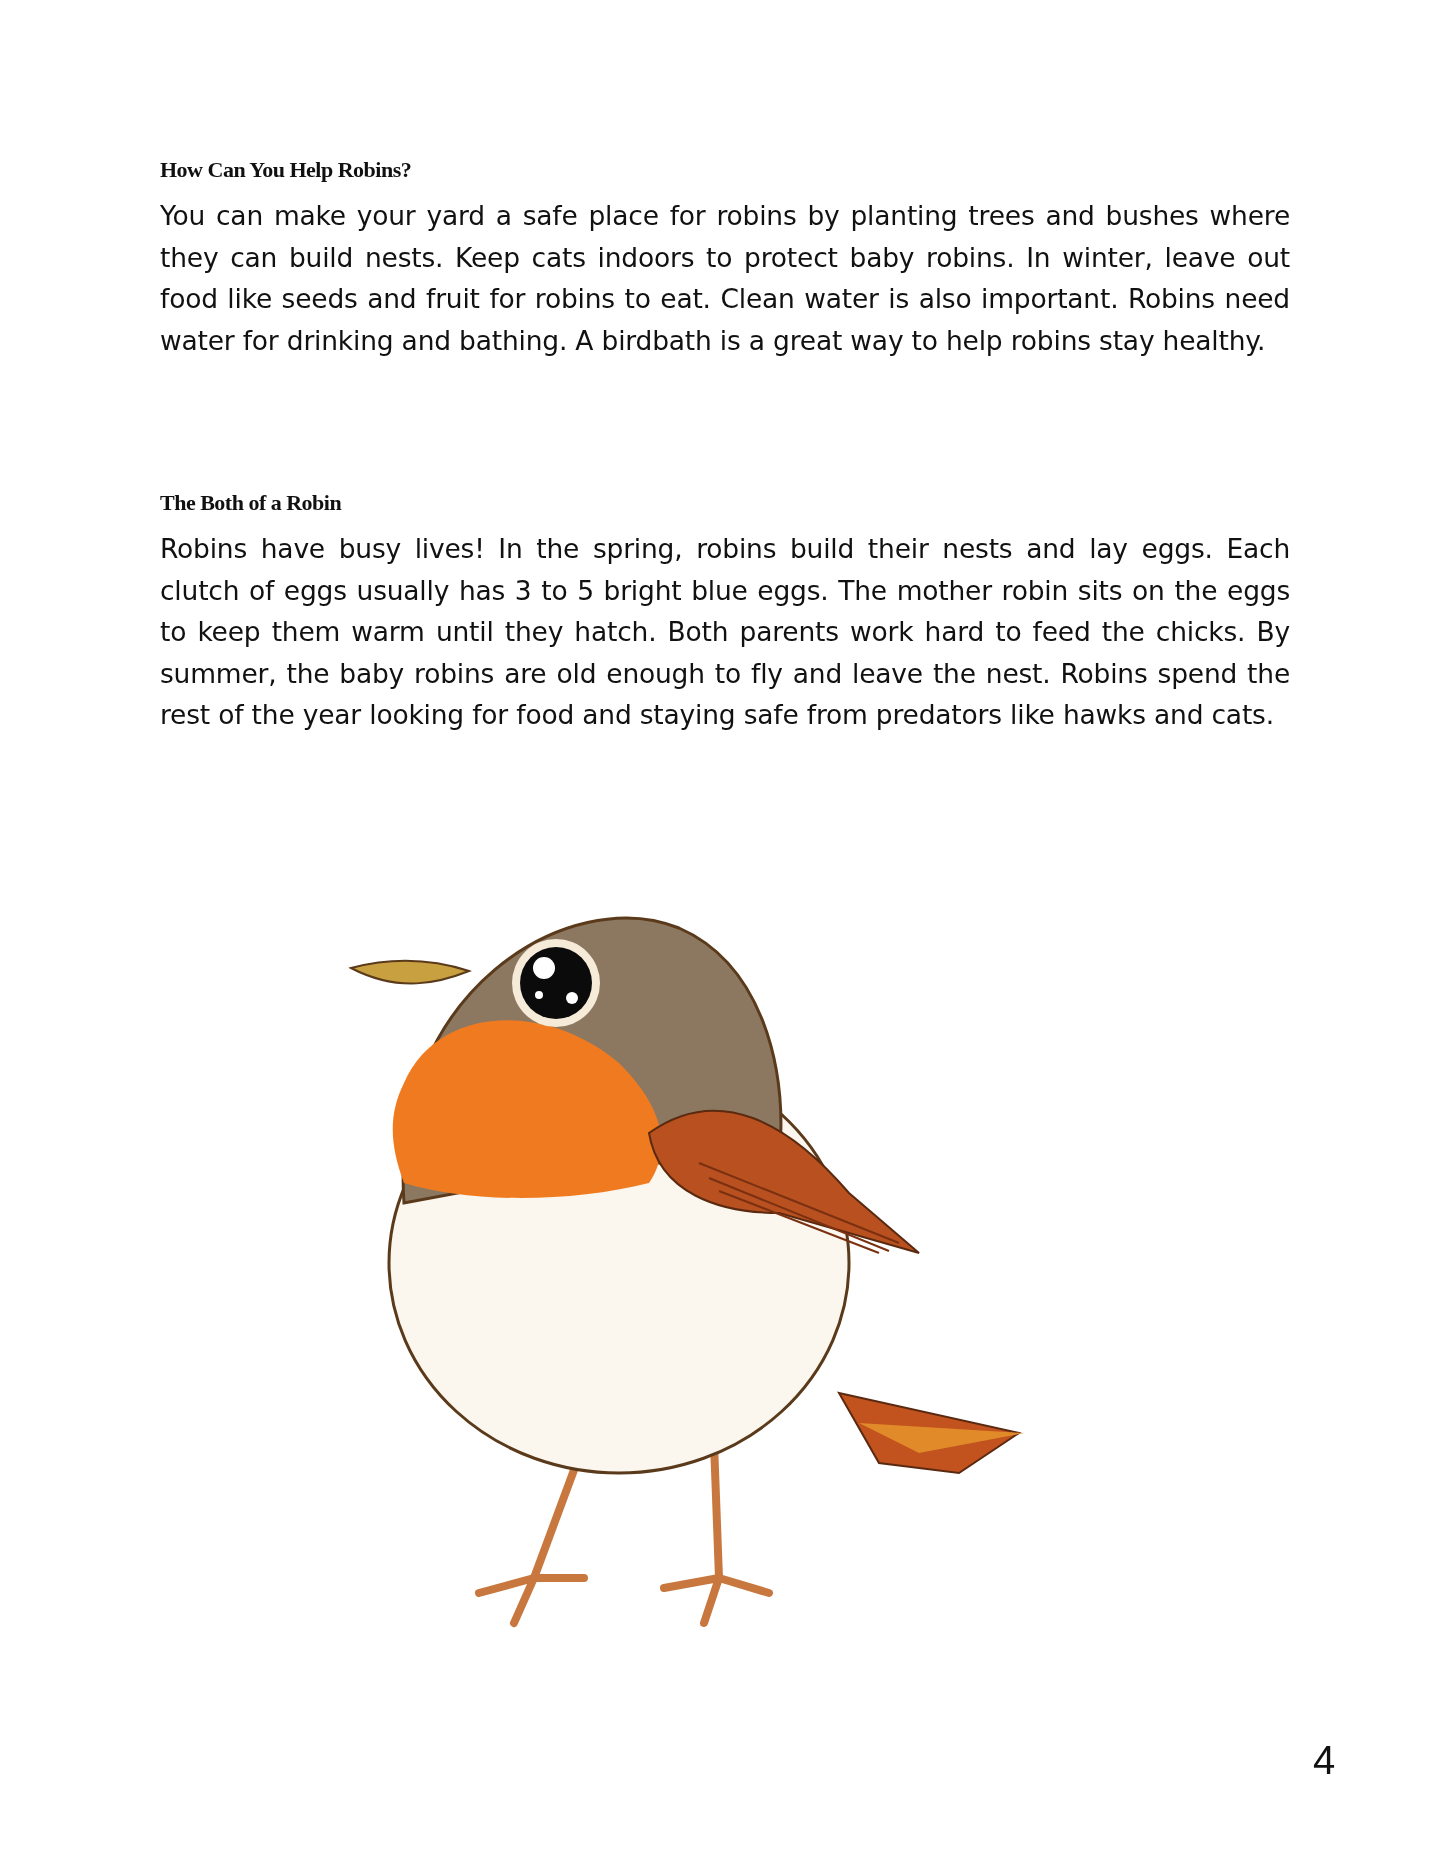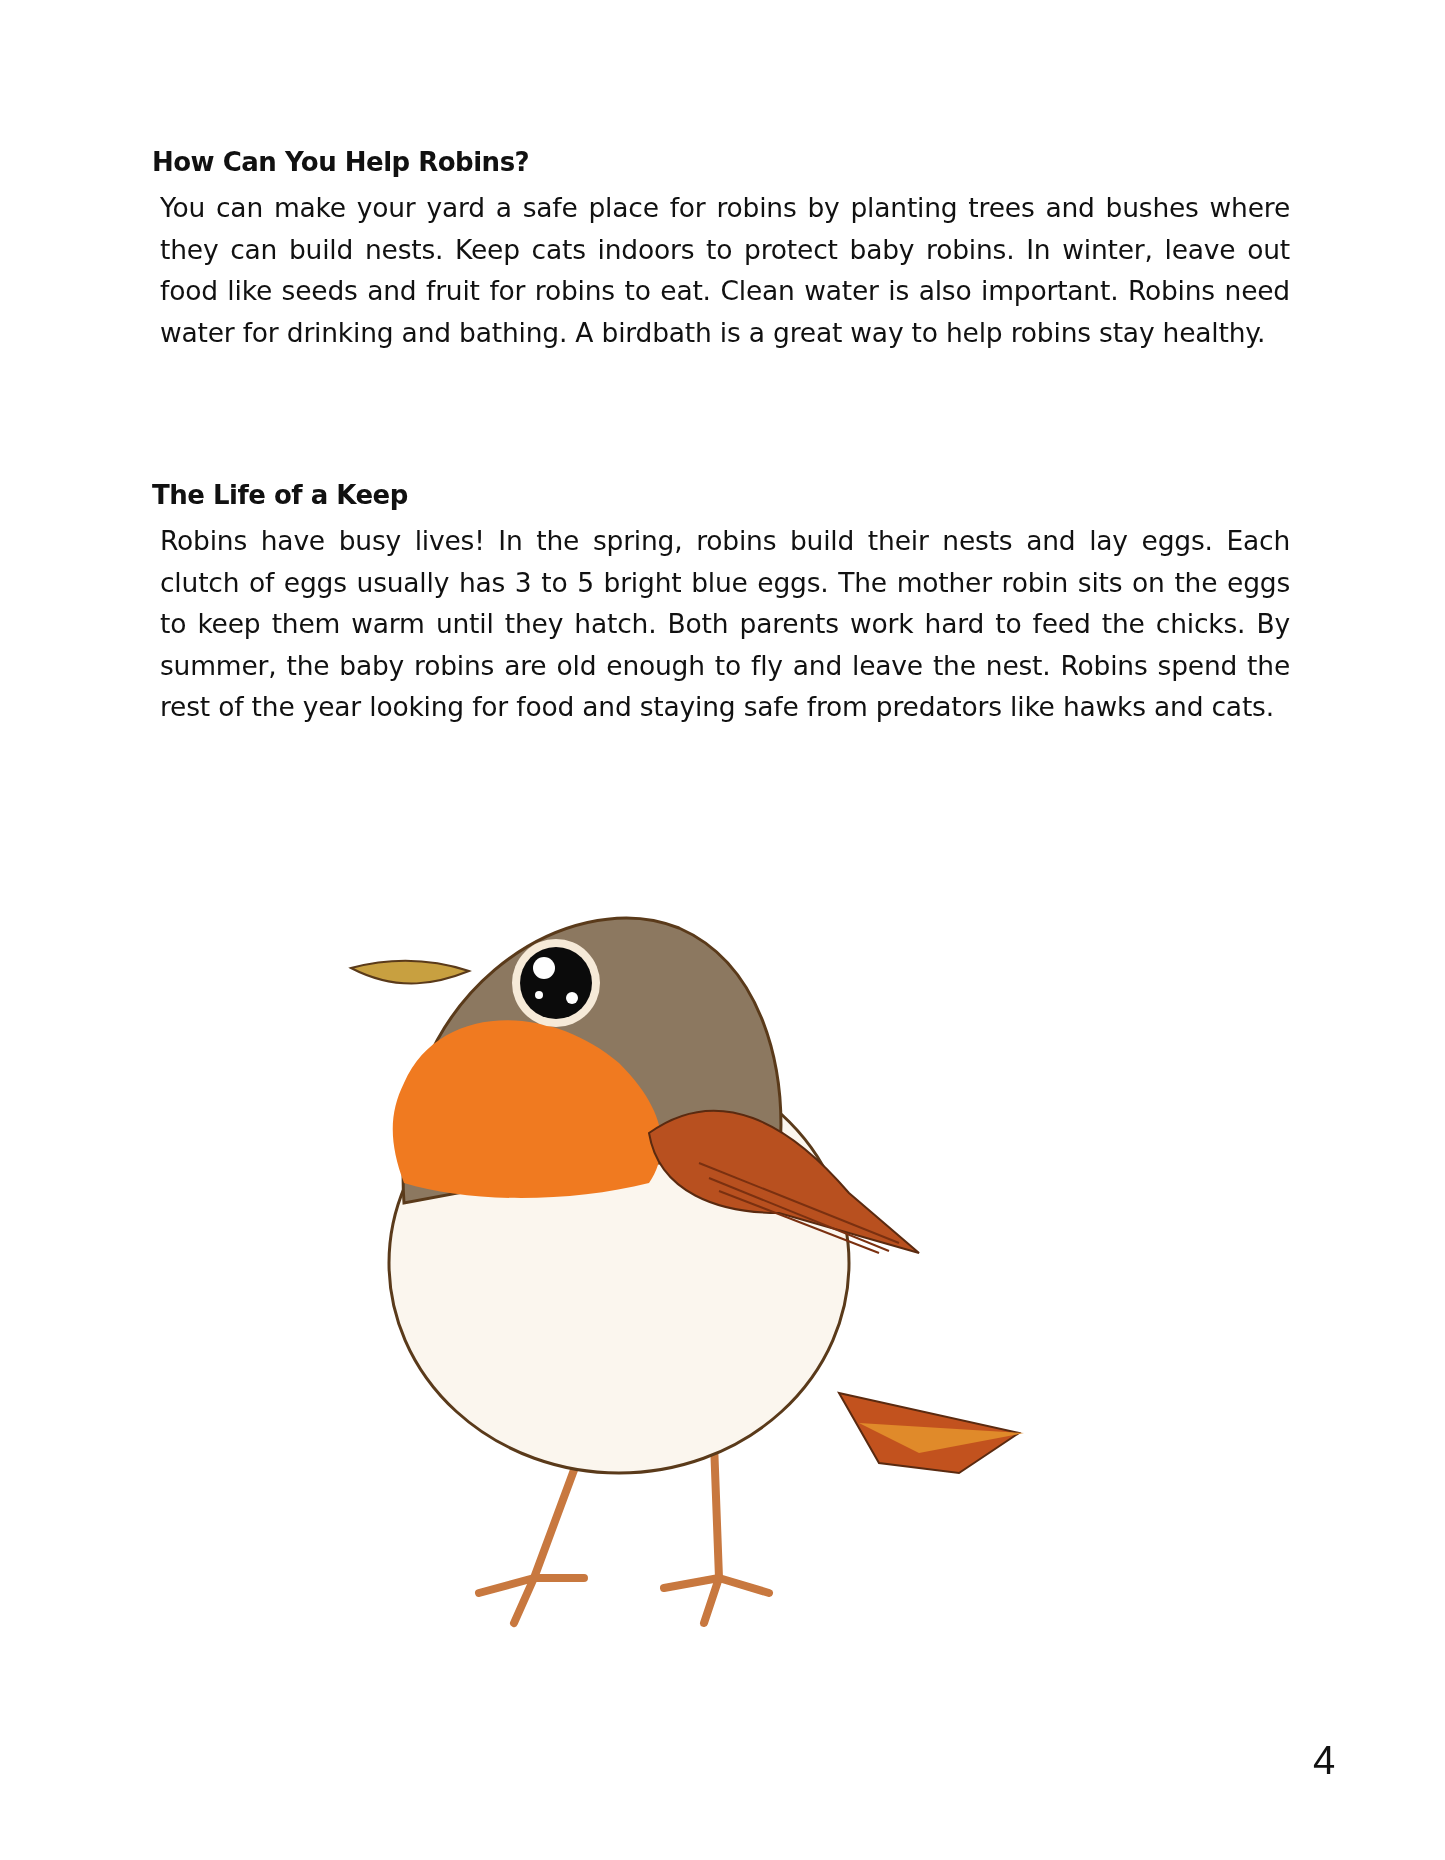--- a/index.html
+++ b/index.html
@@ -1,36 +1,36 @@
 <!DOCTYPE html>
 <html><head>
 <meta charset="utf-8">
 <style>
   html, body { margin:0; padding:0; background:#ffffff; }
   body { width:1445px; height:1860px; position:relative; overflow:hidden;
          font-family:"DejaVu Sans", "Liberation Sans", sans-serif; color:#111; }
   .section { position:absolute; left:152px; width:1146px; }
-  .heading { font-weight:bold; font-size:26px; line-height:34px; margin:0; letter-spacing:-0.5px; }
+  .heading { font-weight:bold; font-size:22px; line-height:34px; margin:8px; letter-spacing:-0.5px;font-family:Liberation Serif, serif; }
   .para { font-size:26.5px; line-height:41.6px; text-align:justify; margin:8px; letter-spacing:-0.2px; }
   #s1 { top:145px; }
   #s2 { top:478px; }
   .figure { position:absolute; left:319px; top:833px; width:830px; height:834px; }
   .page-num { position:absolute; left:1313px; top:1738px; font-size:40px; line-height:44px;
               font-family:"Liberation Sans", sans-serif; }
 </style>
 </head>
 <body>
 
 <div class="section" id="s1">
   <h2 class="heading">How Can You Help Robins?</h2>
   <p class="para">You can make your yard a safe place for robins by planting trees and bushes where they can build nests. Keep cats indoors to protect baby robins. In winter, leave out food like seeds and fruit for robins to eat. Clean water is also important. Robins need water for drinking and bathing. A birdbath is a great way to help robins stay healthy.</p>
 </div>
 
 <div class="section" id="s2">
-  <h2 class="heading">The Life of a Keep</h2>
+  <h2 class="heading">The Both of a Robin</h2>
   <p class="para">Robins have busy lives! In the spring, robins build their nests and lay eggs. Each clutch of eggs usually has 3 to 5 bright blue eggs. The mother robin sits on the eggs to keep them warm until they hatch. Both parents work hard to feed the chicks. By summer, the baby robins are old enough to fly and leave the nest. Robins spend the rest of the year looking for food and staying safe from predators like hawks and cats.</p>
 </div>
 
 <div class="figure">
   <svg width="830" height="834" viewBox="0 0 830 834">
 
     <path d="M520 560 L700 600 L640 640 L560 630 Z" fill="#c2521e" stroke="#5a2a10" stroke-width="2"></path>
     <path d="M540 590 L705 600 L600 620 Z" fill="#e08a2a"></path>
 
     <g stroke="#c8783f" stroke-width="8" fill="none" stroke-linecap="round">

